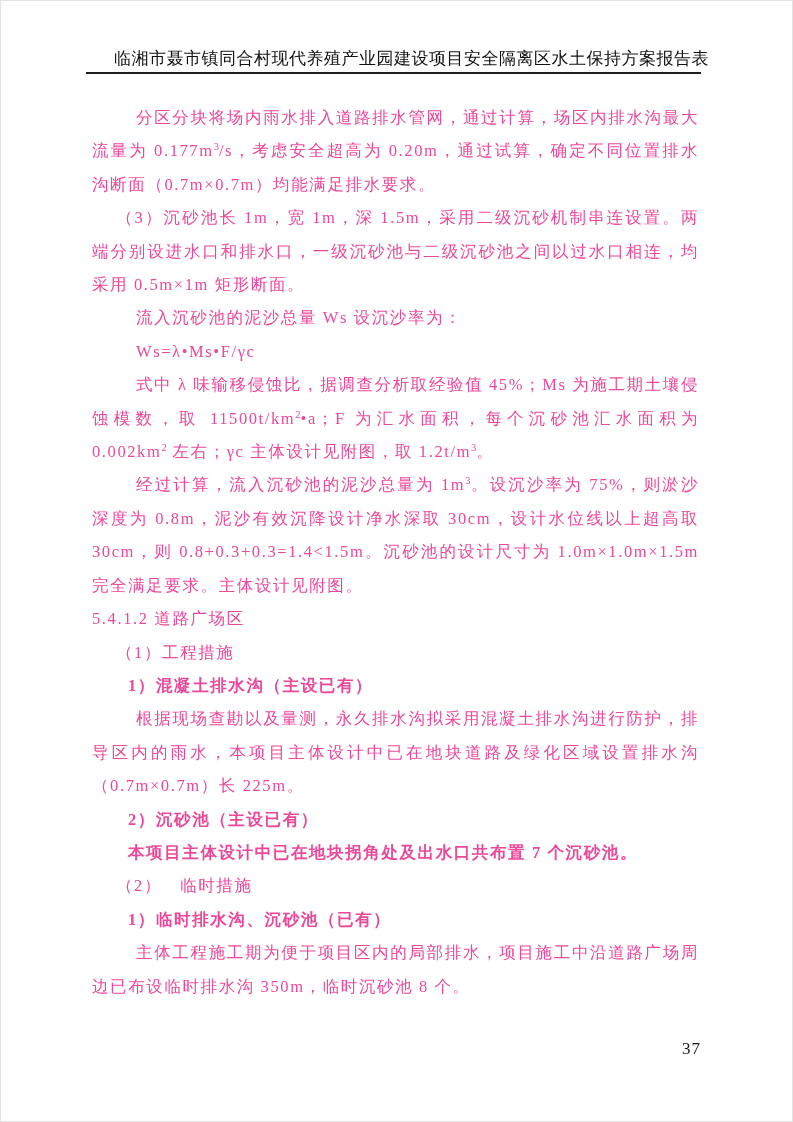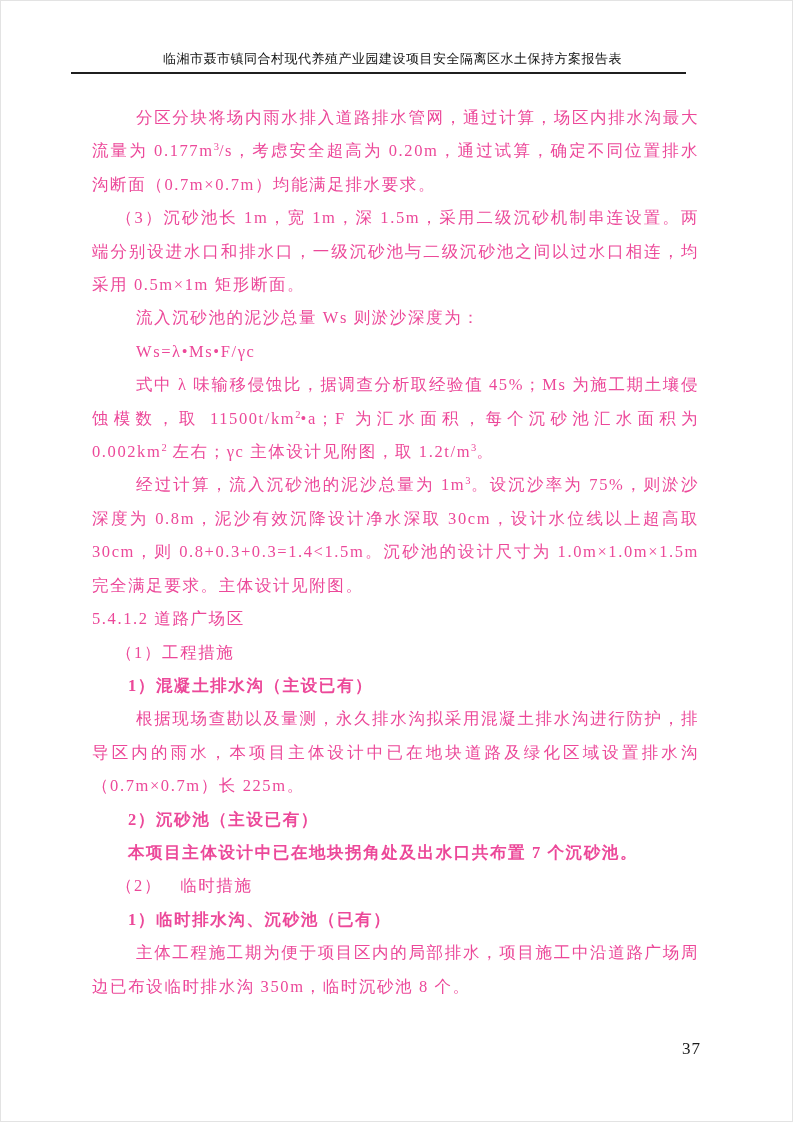--- a/index.html
+++ b/index.html
@@ -14,31 +14,30 @@
     background: #ffffff;
     box-sizing: border-box;
     border: 1px solid #e3e3e3;
     font-family: "Liberation Serif", "DejaVu Serif", serif;
     color: #1a1a1a;
     overflow: hidden;
   }
   .doc-header {
     position: absolute;
     top: 50px;
-    left: 70px;
+    left: 85px;
     width: 615px;
     box-sizing: border-box;
     padding: 0 0 5px 28px;
     border-bottom: 2px solid #1f1f1f;
-    font-size: 13px;
+    font-size: 17px;
     line-height: 16px;
     letter-spacing: 0.5px;
     color: #111111;
     white-space: nowrap;
-    text-align: center;
   }
   .doc-body {
     position: absolute;
     top: 100px;
     left: 91px;
     width: 607px;
     font-size: 16.5px;
     line-height: 33.4px;
     letter-spacing: 1.6px;
     text-align: justify;
@@ -73,21 +72,21 @@
 <body>
 
 <div class="page">
   <div class="doc-header">
     <span>临湘市聂市镇同合村现代养殖产业园建设项目安全隔离区水土保持方案报告表</span>
   </div>
 
   <div class="doc-body">
       <p class="indent"><span>分区分块将场内雨水排入道路排水管网，通过计算，场区内排水沟最大流量为 0.177m</span><sup>3</sup><span>/s，考虑安全超高为 0.20m，通过试算，确定不同位置排水沟断面（0.7m×0.7m）均能满足排水要求。</span></p>
       <p class="indent-paren"><span>（3）沉砂池长 1m，宽 1m，深 1.5m，采用二级沉砂机制串连设置。两端分别设进水口和排水口，一级沉砂池与二级沉砂池之间以过水口相连，均采用 0.5m×1m 矩形断面。</span></p>
-      <p class="indent"><span>流入沉砂池的泥沙总量 Ws 则淤沙深度为：</span></p>
+      <p class="indent"><span>流入沉砂池的泥沙总量 Ws 设沉沙率为：</span></p>
       <p class="indent"><span>Ws=λ•Ms•F/γc</span></p>
       <p class="indent"><span>式中 λ 味输移侵蚀比，据调查分析取经验值 45%；Ms 为施工期土壤侵蚀模数，取 11500t/km</span><sup>2</sup><span>•a；F 为汇水面积，每个沉砂池汇水面积为 0.002km</span><sup>2</sup><span> 左右；γc 主体设计见附图，取 1.2t/m</span><sup>3</sup><span>。</span></p>
       <p class="indent"><span>经过计算，流入沉砂池的泥沙总量为 1m</span><sup>3</sup><span>。设沉沙率为 75%，则淤沙深度为 0.8m，泥沙有效沉降设计净水深取 30cm，设计水位线以上超高取 30cm，则 0.8+0.3+0.3=1.4&lt;1.5m。沉砂池的设计尺寸为 1.0m×1.0m×1.5m 完全满足要求。主体设计见附图。</span></p>
       <p class="flush"><span>5.4.1.2 道路广场区</span></p>
       <p class="indent-paren"><span>（1）工程措施</span></p>
       <p class="indent-num"><span>1）混凝土排水沟（主设已有）</span></p>
       <p class="indent"><span>根据现场查勘以及量测，永久排水沟拟采用混凝土排水沟进行防护，排导区内的雨水，本项目主体设计中已在地块道路及绿化区域设置排水沟（0.7m×0.7m）长 225m。</span></p>
       <p class="indent-num"><span>2）沉砂池（主设已有）</span></p>
       <p class="indent-num"><span>本项目主体设计中已在地块拐角处及出水口共布置 7 个沉砂池。</span></p>
       <p class="indent-paren"><span>（2）　临时措施</span></p>

